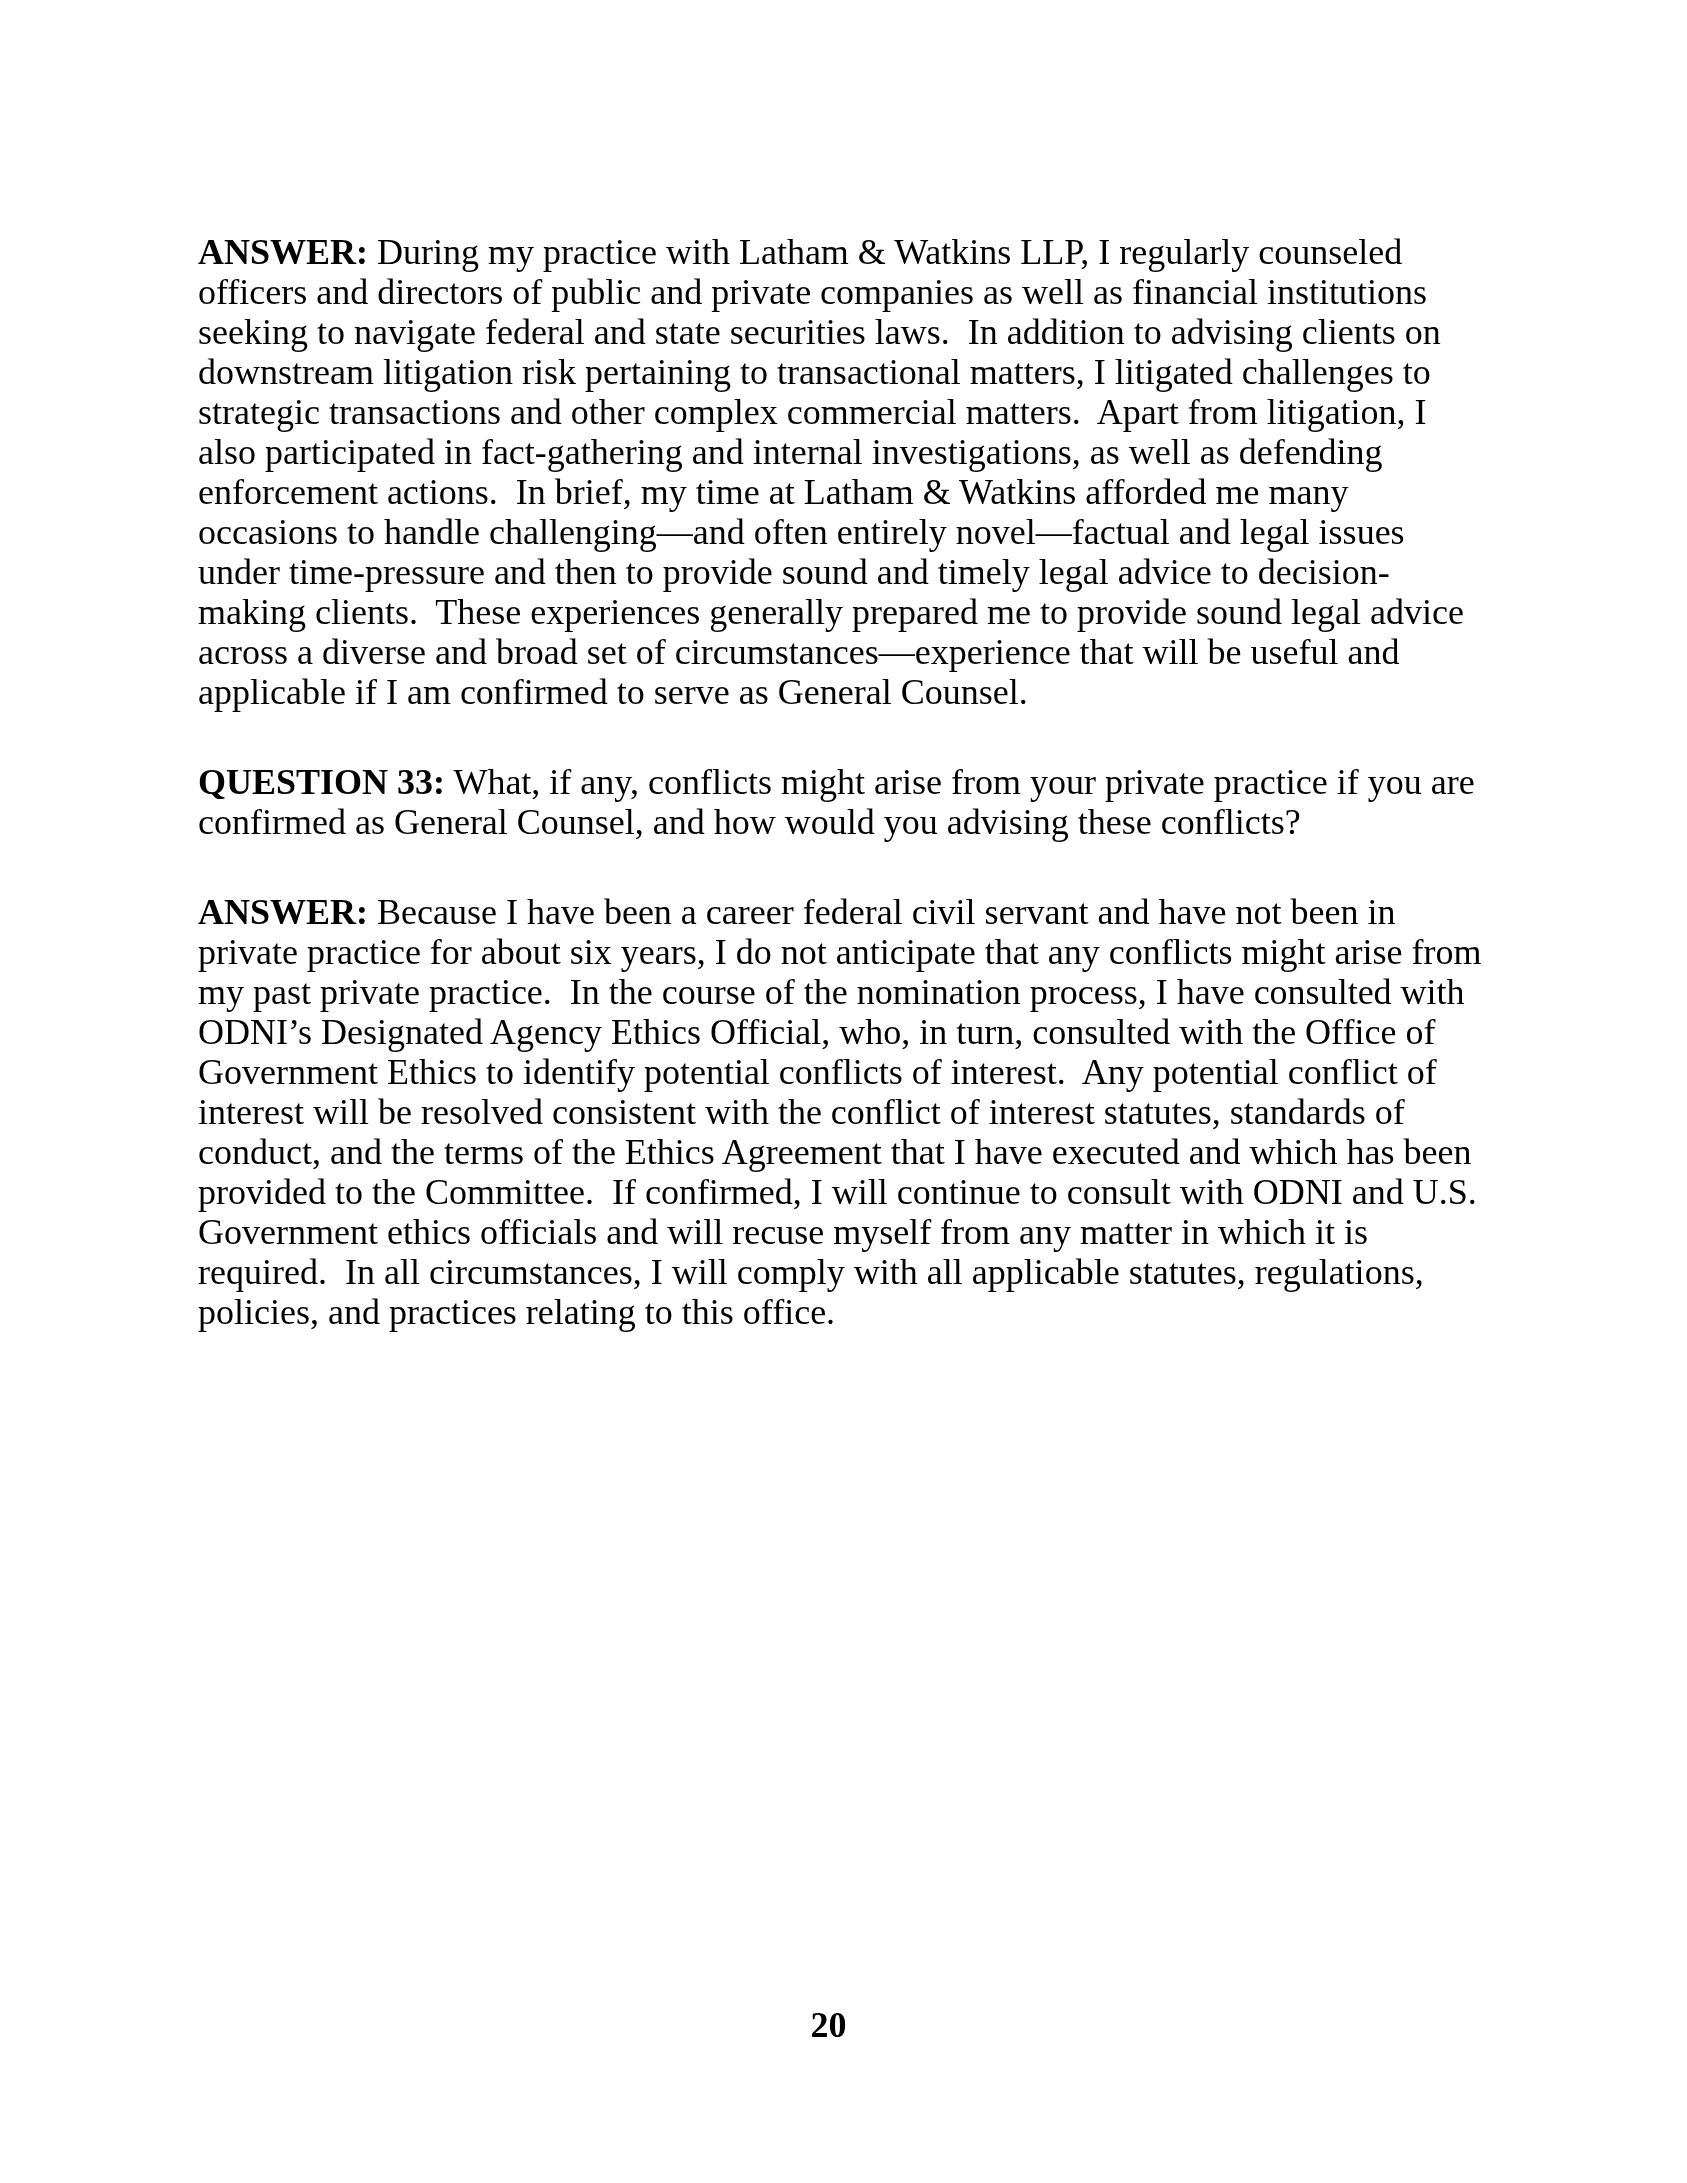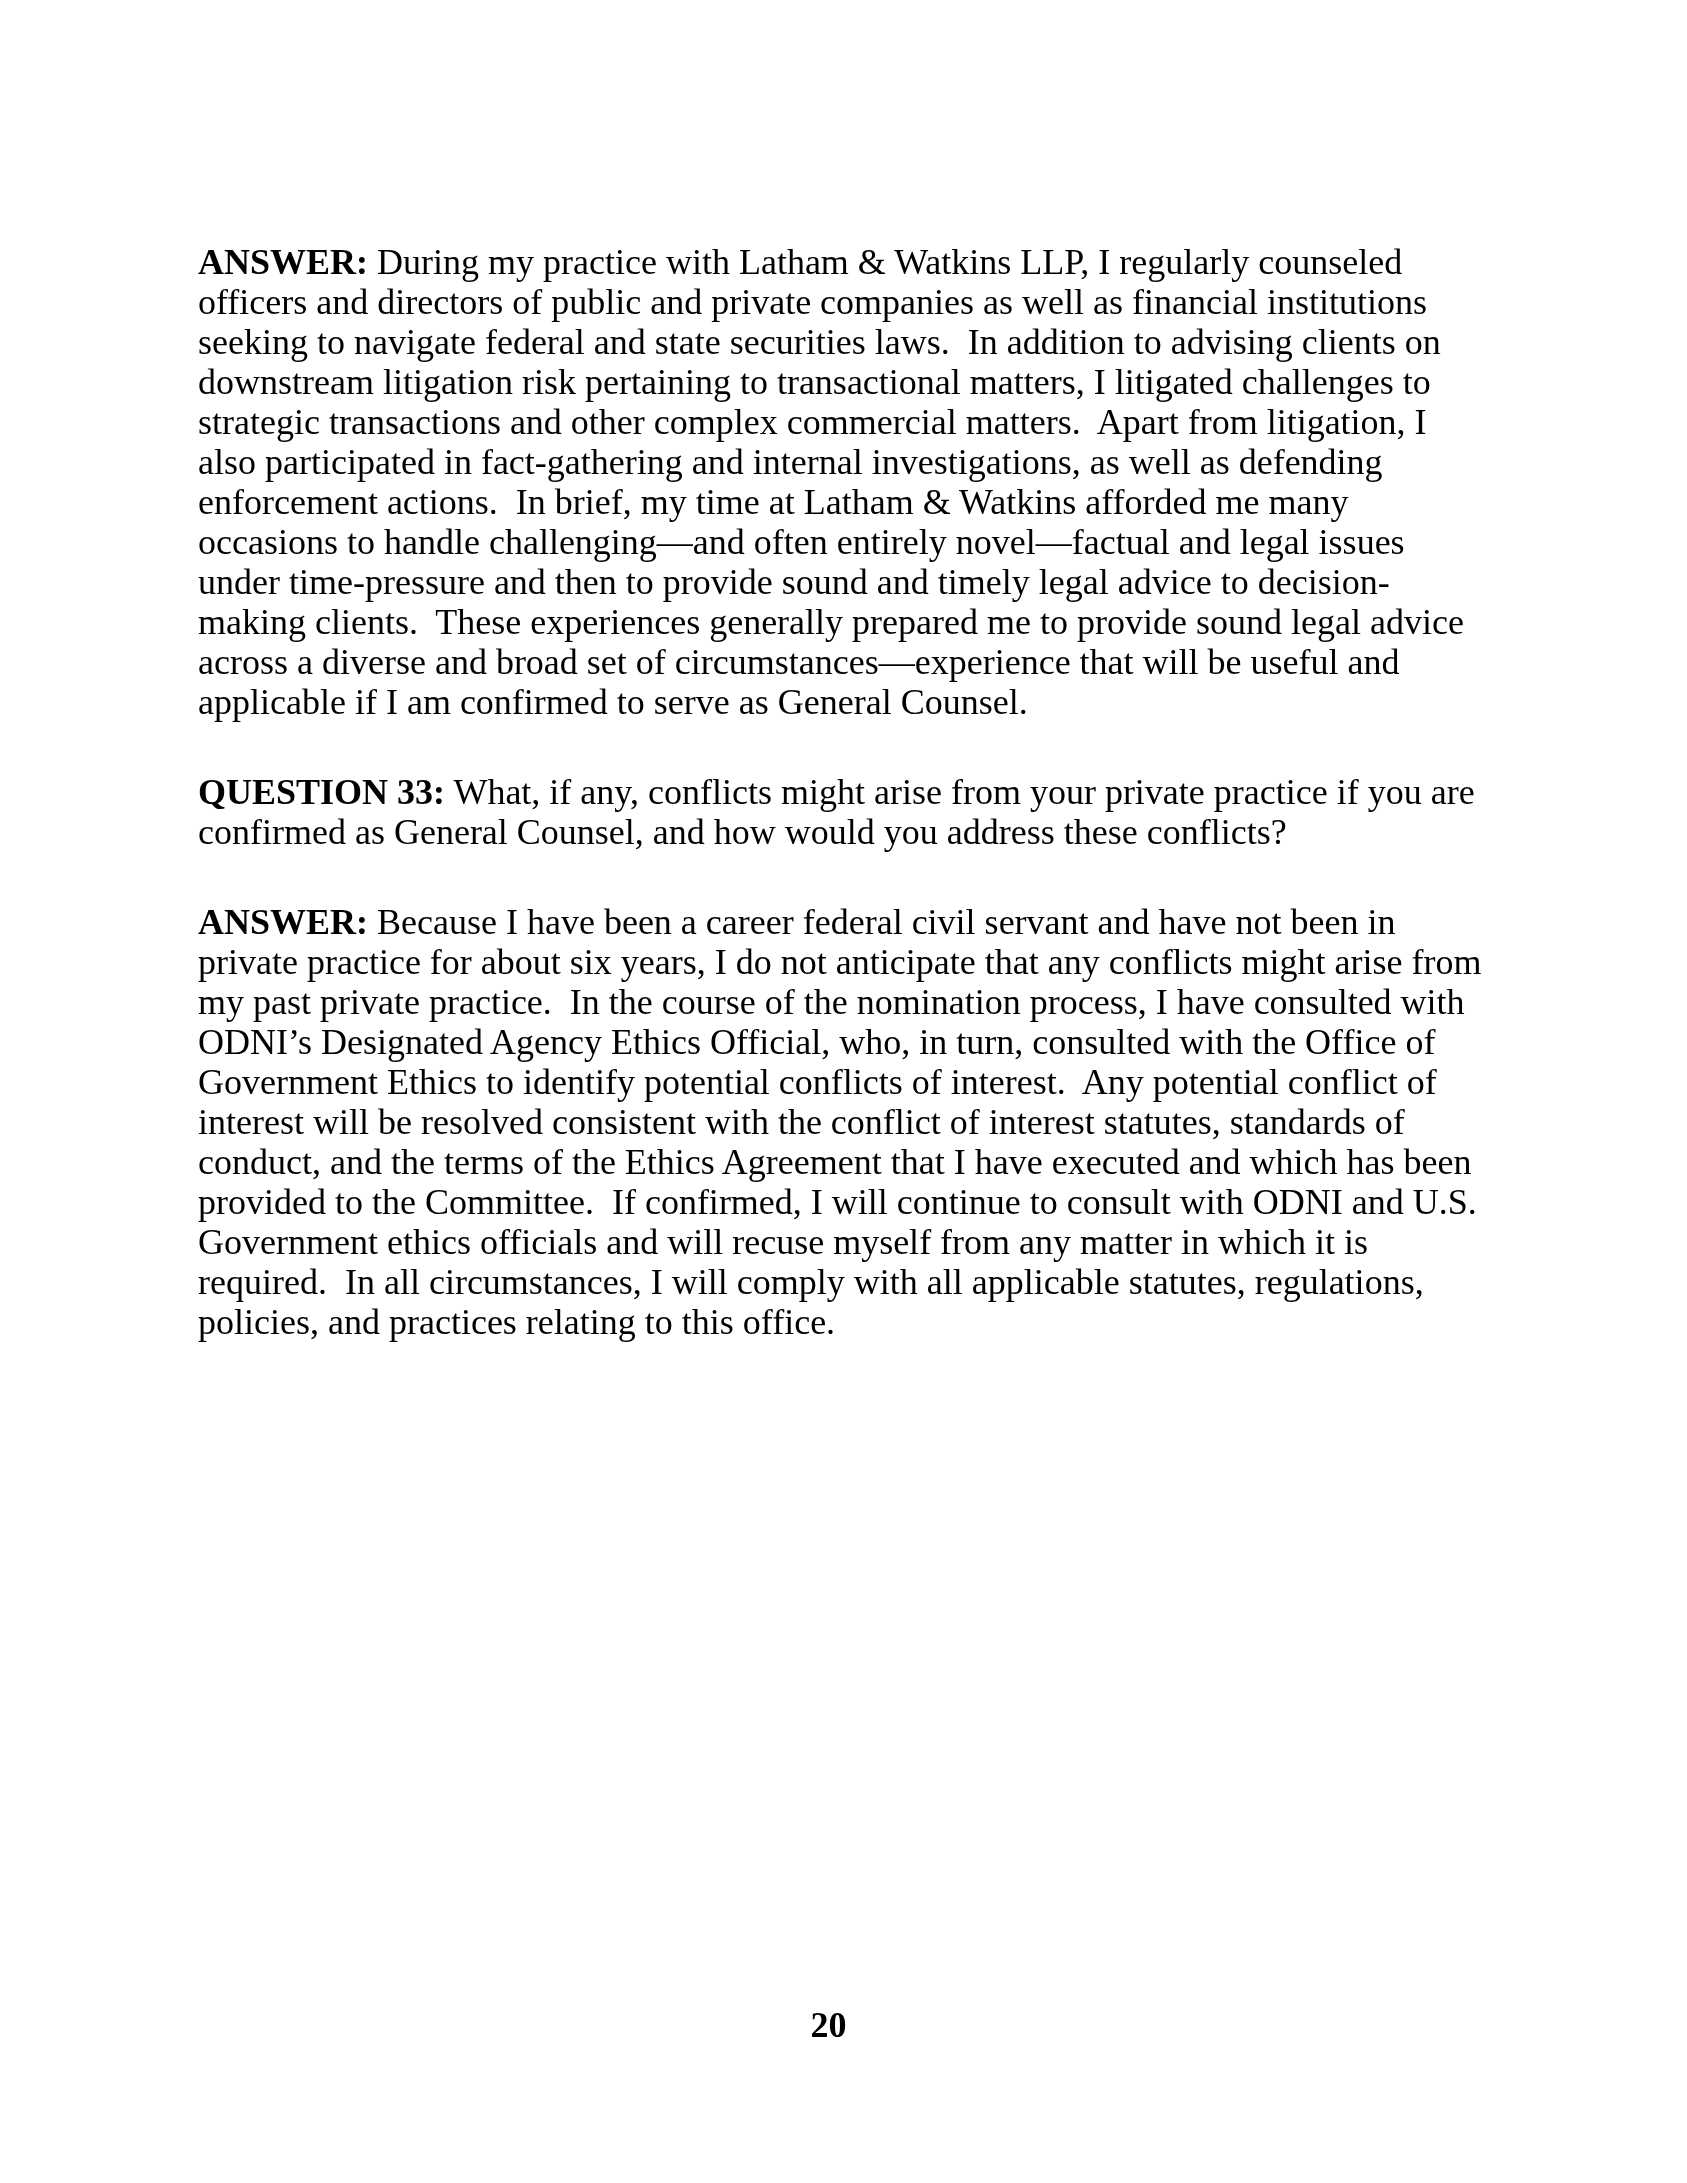--- a/index.html
+++ b/index.html
@@ -14,21 +14,21 @@
     position: relative;
     width: 1687px;
     height: 2183px;
     background: #ffffff;
     color: #000000;
     font-family: "Liberation Serif", "DejaVu Serif", serif;
   }
   .content {
     position: absolute;
     left: 198px;
-    top: 242px;
+    top: 232px;
     width: 1363px;
   }
   .content p {
     margin: 0 0 50px 0;
     font-size: 36px;
     line-height: 40px;
     color: #000000;
     text-align: left;
   }
   .lead {
@@ -60,21 +60,21 @@
 downstream litigation risk pertaining to transactional matters, I litigated challenges to
 strategic transactions and other complex commercial matters.  Apart from litigation, I
 also participated in fact-gathering and internal investigations, as well as defending
 enforcement actions.  In brief, my time at Latham &amp; Watkins afforded me many
 occasions to handle challenging—and often entirely novel—factual and legal issues
 under time-pressure and then to provide sound and timely legal advice to decision-
 making clients.  These experiences generally prepared me to provide sound legal advice
 across a diverse and broad set of circumstances—experience that will be useful and
 applicable if I am confirmed to serve as General Counsel.</span></p>
     <p><span class="lead">QUESTION 33:</span><span class="body-text"> What, if any, conflicts might arise from your private practice if you are
-confirmed as General Counsel, and how would you address these conflicts?</span></p>
+confirmed as General Counsel, and how would you advising these conflicts?</span></p>
     <p><span class="lead">ANSWER:</span><span class="body-text"> Because I have been a career federal civil servant and have not been in
 private practice for about six years, I do not anticipate that any conflicts might arise from
 my past private practice.  In the course of the nomination process, I have consulted with
 ODNI’s Designated Agency Ethics Official, who, in turn, consulted with the Office of
 Government Ethics to identify potential conflicts of interest.  Any potential conflict of
 interest will be resolved consistent with the conflict of interest statutes, standards of
 conduct, and the terms of the Ethics Agreement that I have executed and which has been
 provided to the Committee.  If confirmed, I will continue to consult with ODNI and U.S.
 Government ethics officials and will recuse myself from any matter in which it is
 required.  In all circumstances, I will comply with all applicable statutes, regulations,

